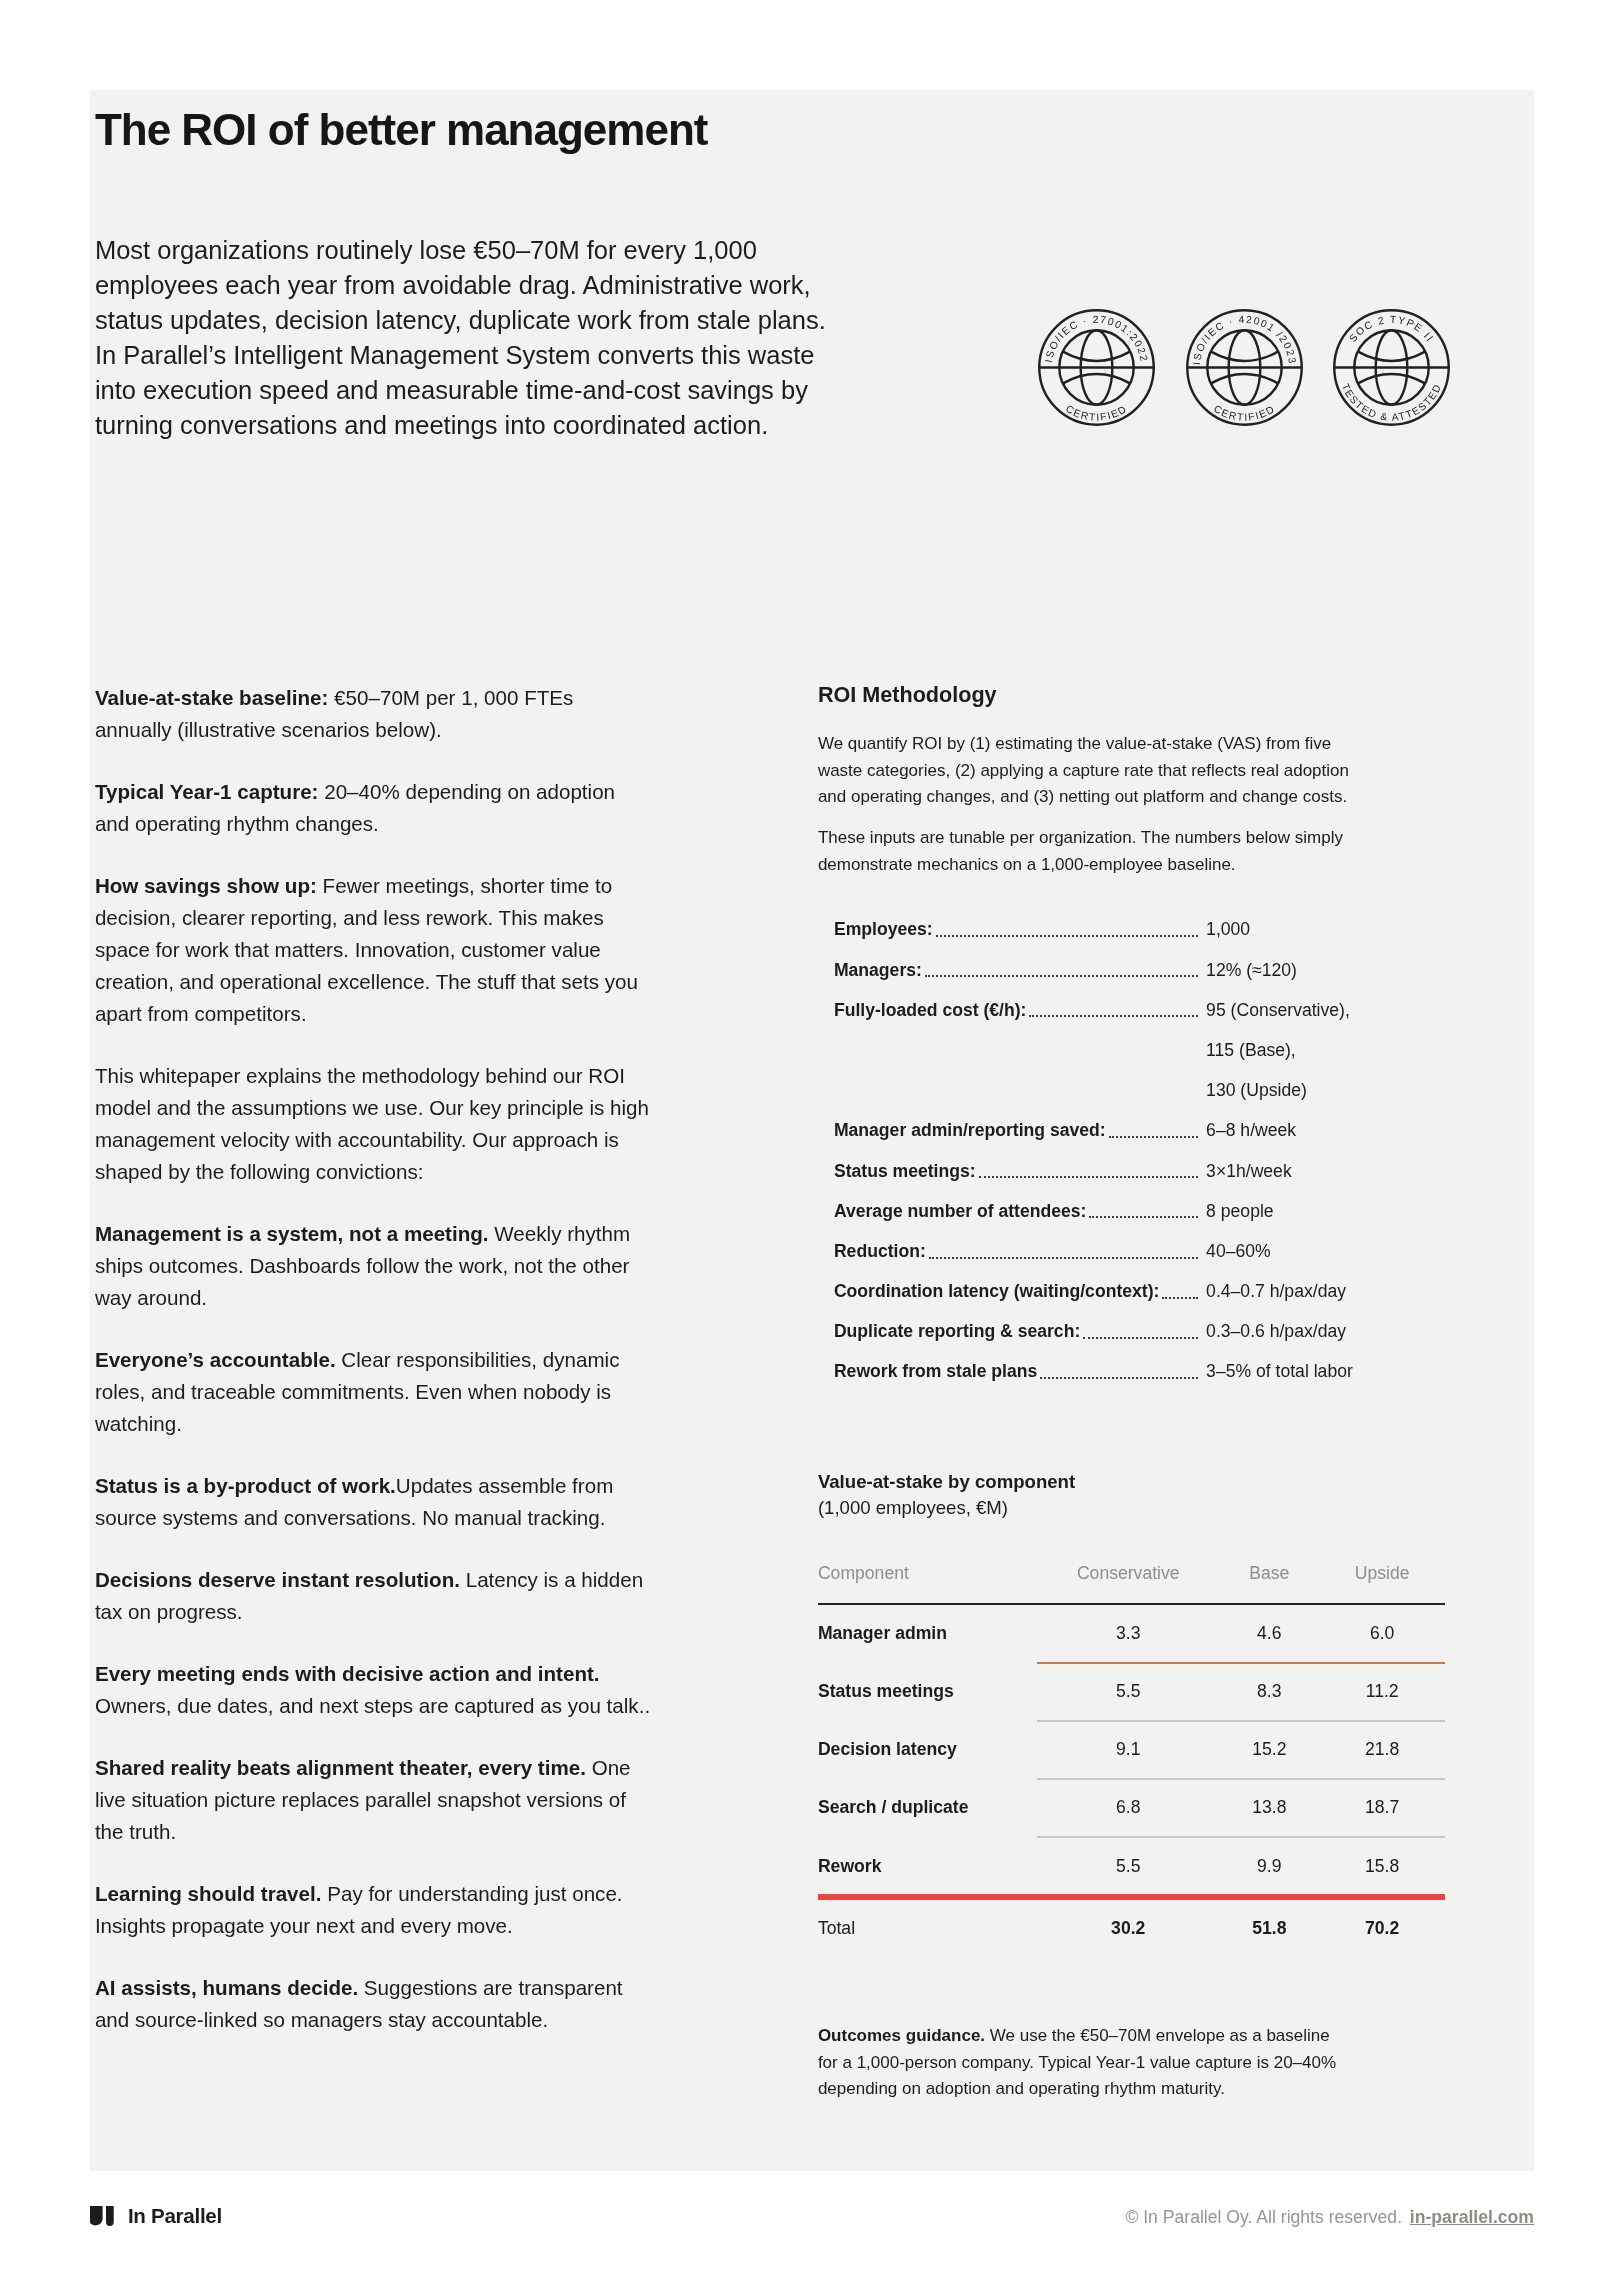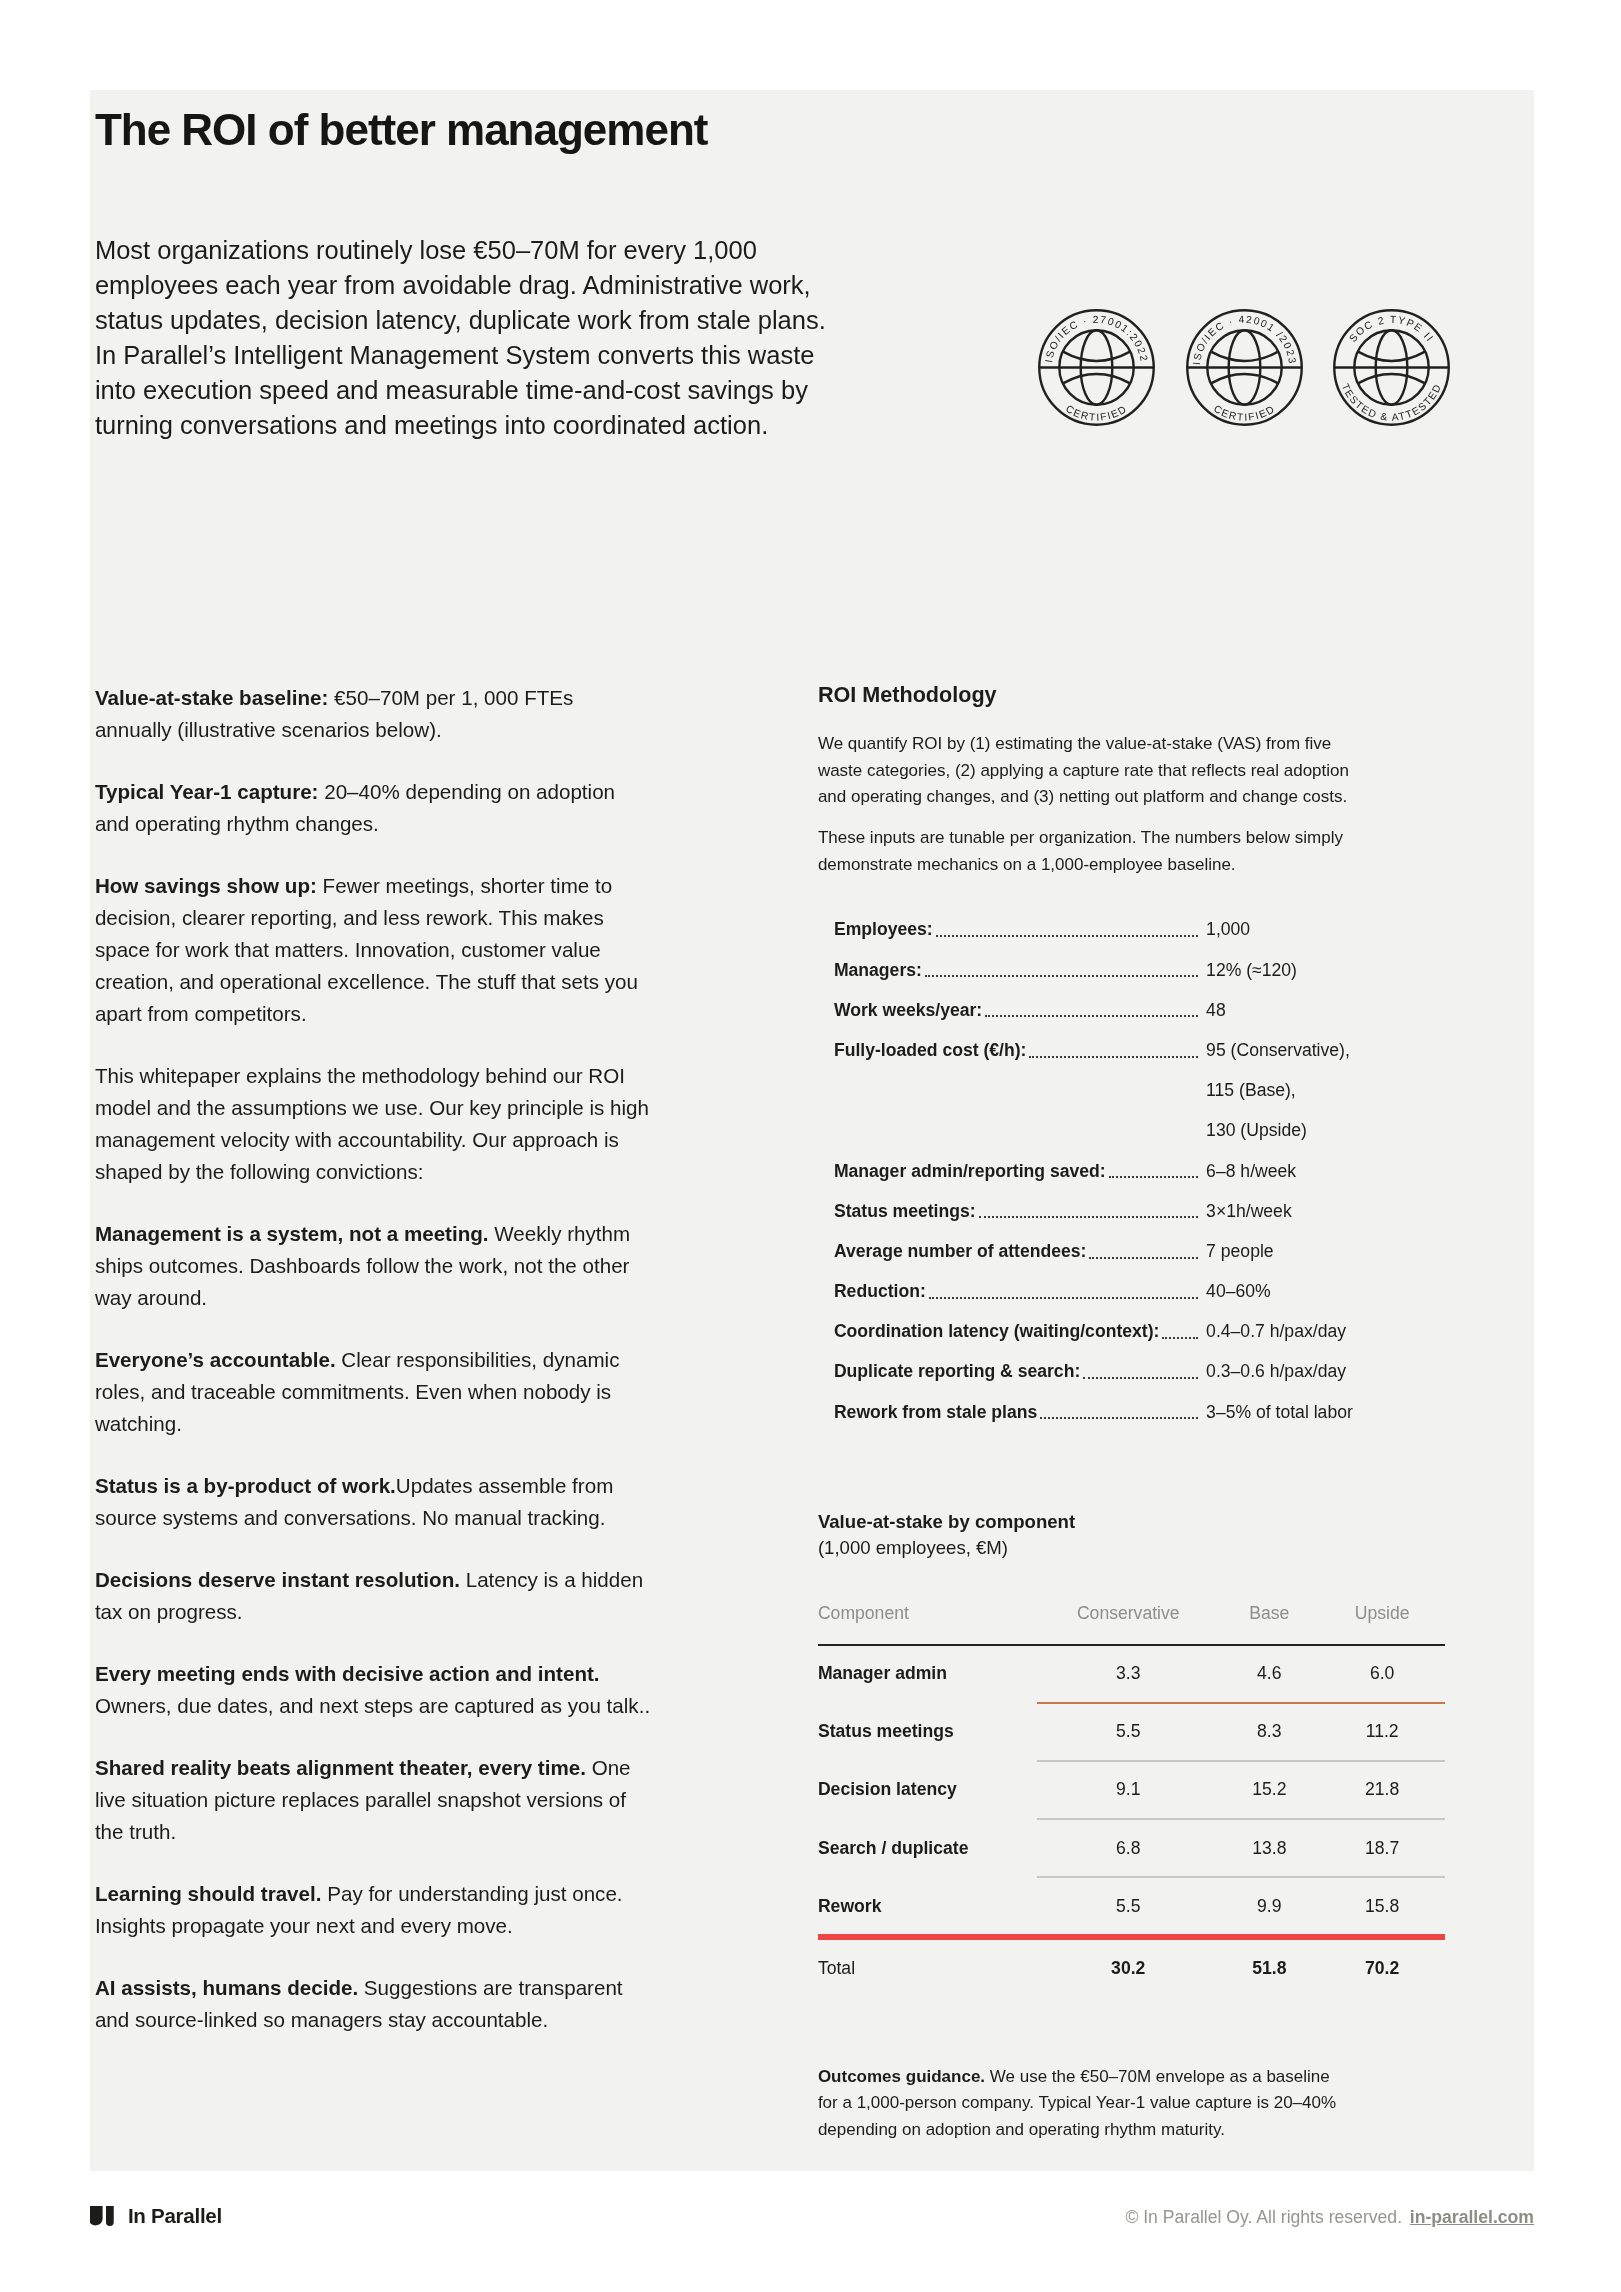--- a/index.html
+++ b/index.html
@@ -175,25 +175,20 @@
             <span class="param-label">Employees:</span>
             <span class="param-dots"></span>
             <span class="param-value">1,000</span>
           </div>
           <div class="param-row">
             <span class="param-label">Managers:</span>
             <span class="param-dots"></span>
             <span class="param-value">12% (≈120)</span>
           </div>
           <div class="param-row">
-            <span class="param-label">Work weeks/year:</span>
-            <span class="param-dots"></span>
-            <span class="param-value">48</span>
-          </div>
-          <div class="param-row">
             <span class="param-label">Fully-loaded cost (€/h):</span>
             <span class="param-dots"></span>
             <span class="param-value">95 (Conservative),</span>
           </div>
           <div class="param-row cont">
             <span class="param-label"></span>
             <span class="param-dots"></span>
             <span class="param-value">115 (Base),</span>
           </div>
           <div class="param-row cont">
@@ -207,21 +202,21 @@
             <span class="param-value">6–8 h/week</span>
           </div>
           <div class="param-row">
             <span class="param-label">Status meetings:</span>
             <span class="param-dots"></span>
             <span class="param-value">3×1h/week</span>
           </div>
           <div class="param-row">
             <span class="param-label">Average number of attendees:</span>
             <span class="param-dots"></span>
-            <span class="param-value">7 people</span>
+            <span class="param-value">8 people</span>
           </div>
           <div class="param-row">
             <span class="param-label">Reduction:</span>
             <span class="param-dots"></span>
             <span class="param-value">40–60%</span>
           </div>
           <div class="param-row">
             <span class="param-label">Coordination latency (waiting/context):</span>
             <span class="param-dots"></span>
             <span class="param-value">0.4–0.7 h/pax/day</span>

